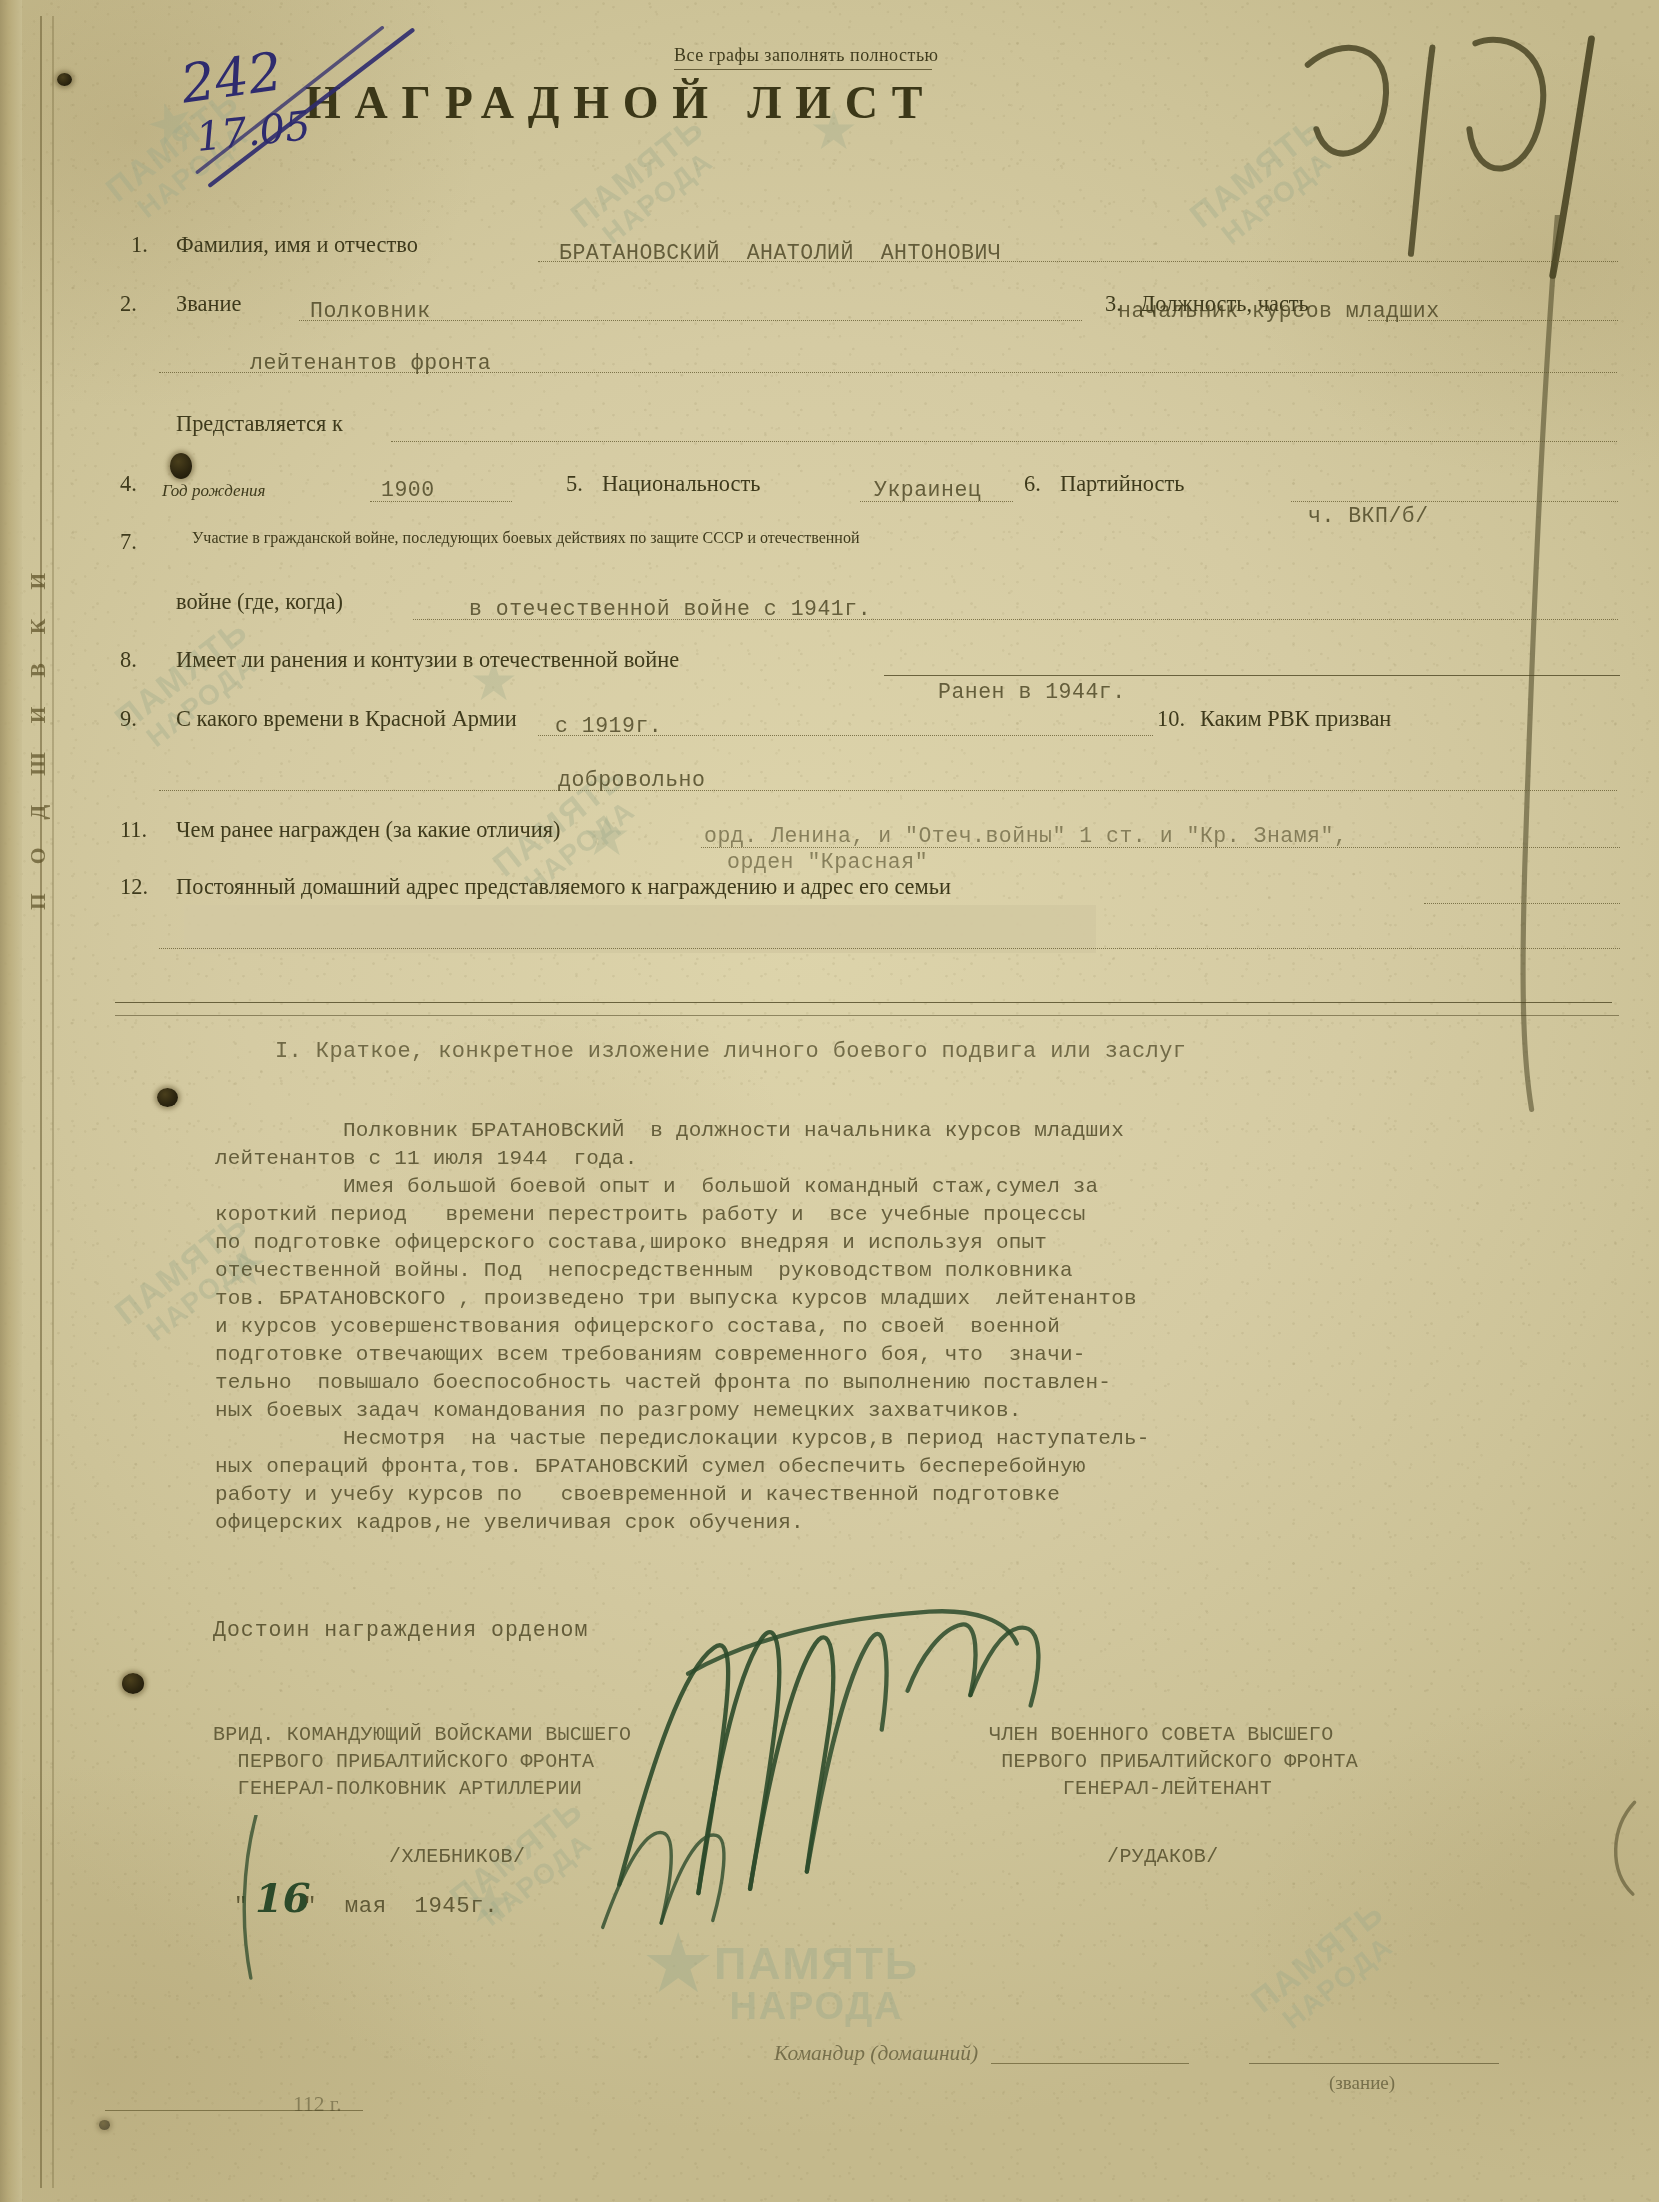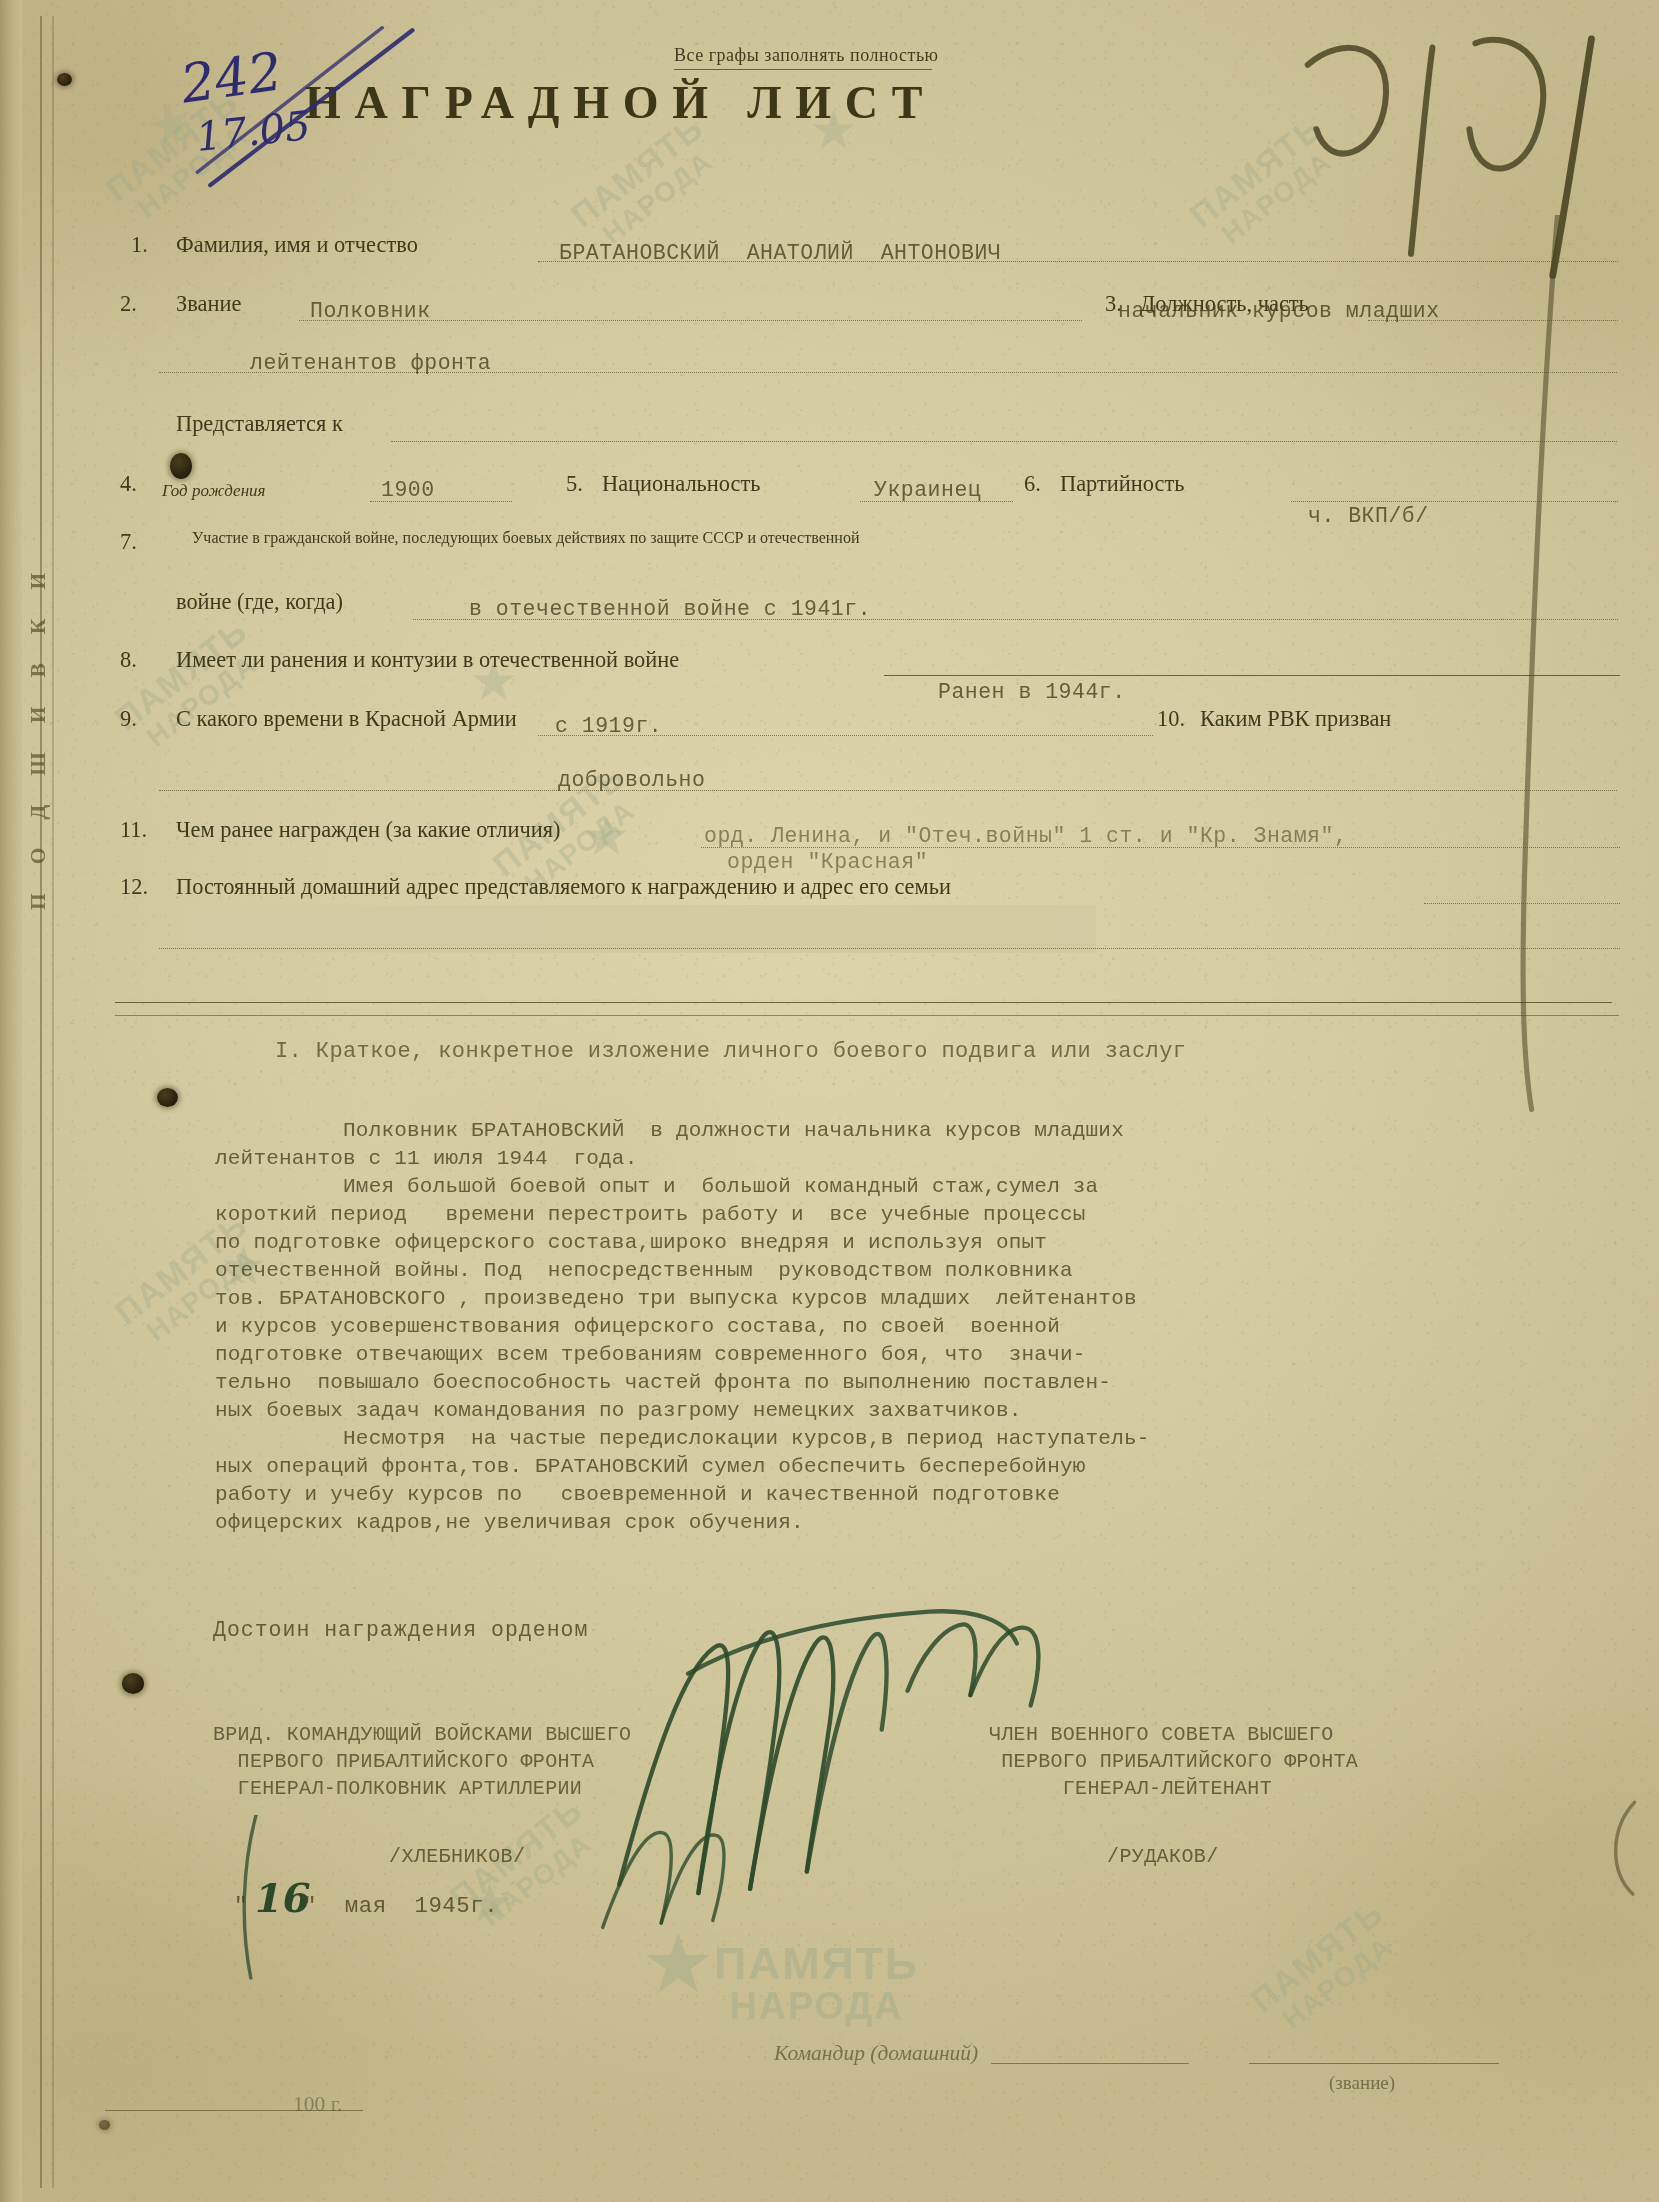--- a/index.html
+++ b/index.html
@@ -401,18 +401,18 @@
   <svg style="position:absolute; left:1600px; top:1798px; width:52px; height:103px;" viewBox="0 0 60 120" width="52" height="103">
     <path d="M 40 5 C 12 35, 10 85, 38 112" fill="none" stroke="#4a4524" stroke-width="4" stroke-linecap="round" opacity=".55"></path>
   </svg>
 
   <div class="printed faded" style="left:774px; top:2041px; font-size:21.5px; font-style:italic;">Командир (домашний)</div>
   <div class="rule thin" style="left:991px; top:2063px; width:198px;"></div>
   <div class="rule solid" style="left:1249px; top:2063px; width:250px; opacity:.6;"></div>
   <div class="printed faded" style="left:1329px; top:2072px; font-size:19px;">(звание)</div>
 
   <div class="rule thin" style="left:105px; top:2110px; width:258px;"></div>
-  <div class="printed faded2" style="left:293px; top:2092px; font-size:21.5px;">100    г.</div>
+  <div class="printed faded2" style="left:293px; top:2092px; font-size:21.5px;">112    г.</div>
 
   <div class="printed faded2" style="left:1325px; top:2161px; font-size:12px; letter-spacing:0.9px; opacity:.3;">&nbsp;</div>
 
 </div>
 
 
 </body></html>

